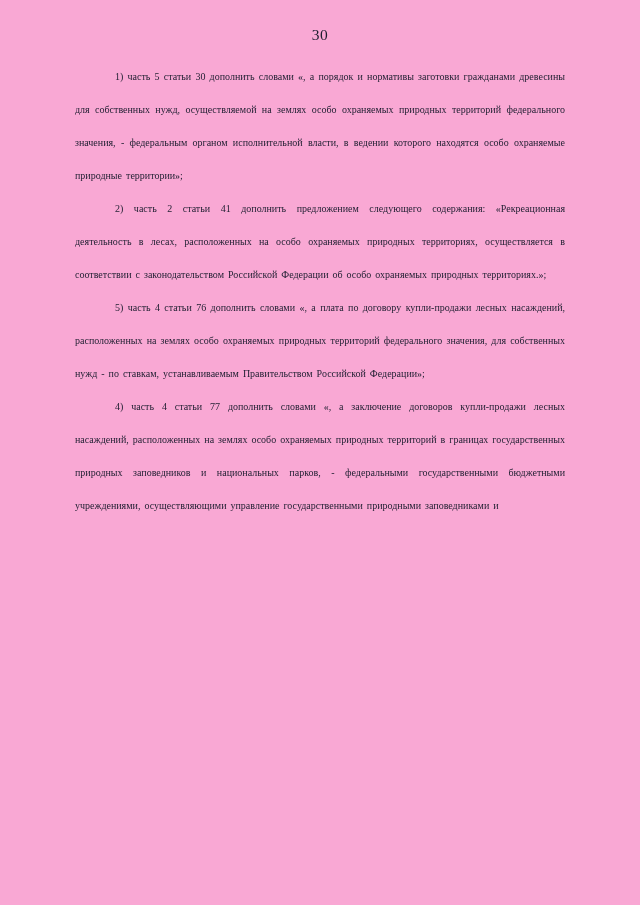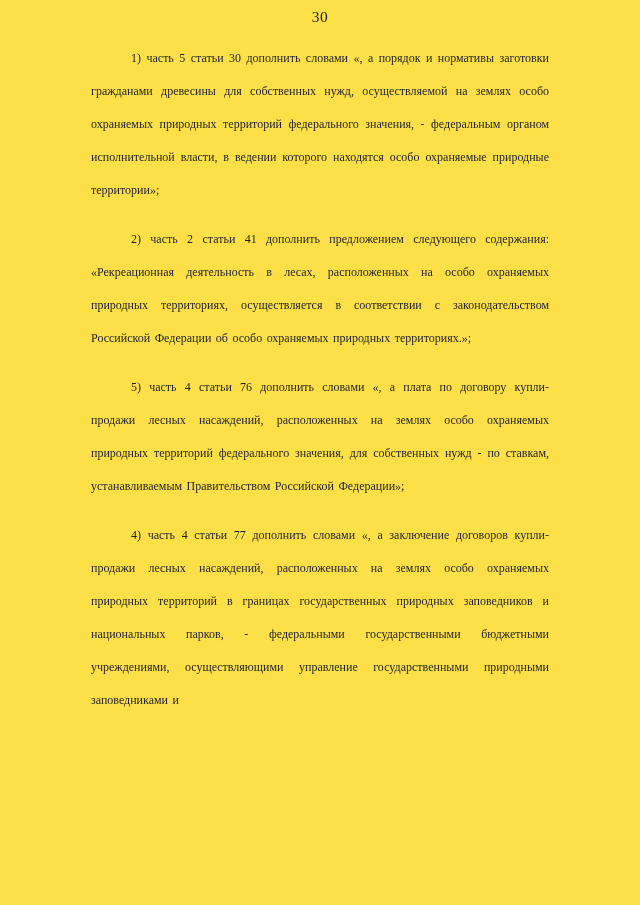--- a/index.html
+++ b/index.html
@@ -10,33 +10,33 @@
   body {
     width: 640px;
     height: 905px;
     overflow: hidden;
     font-family: "Liberation Serif", "DejaVu Serif", serif;
     color: #1e1e30;
   }
   .page {
     width: 640px;
     height: 905px;
-    background: #fde047;
+    background: #f9a8d4;
     box-sizing: border-box;
-    padding: 8px 75px 0 75px;
+    padding: 26px 75px 0 75px;
   }
   .page-number {
     text-align: center;
     font-size: 15.5px;
     margin-bottom: 16px;
     letter-spacing: 0.5px;
   }
   .content p {
-    margin: 16px;
-    font-size: 12px;
+    margin: 0;
+    font-size: 10px;
     line-height: 33px;
     text-align: justify;
     text-align-last: left;
     text-indent: 40px;
     word-spacing: 1.5px;
     font-family: Liberation Serif, serif;
   }
 </style>
 </head>
 <body>

